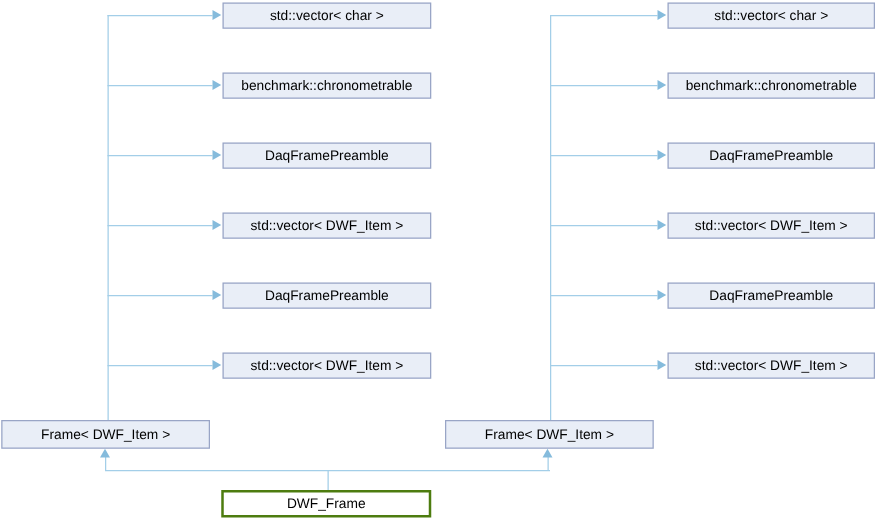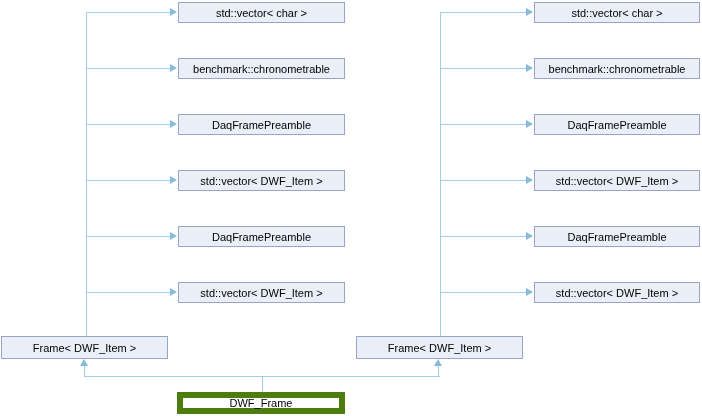--- a/index.html
+++ b/index.html
@@ -24,21 +24,21 @@
     color: #000000;
     font-size: 11px;
     display: flex;
     align-items: center;
     justify-content: center;
     text-align: center;
     white-space: nowrap;
     cursor: pointer;
   }
   .node.main {
-    border: 6px solid #4d7c0f;
+    border: 2px solid #4d7c0f;
     background: #ffffff;
   }
   .eh {
     position: absolute;
     height: 1px;
     background: #A3CEE8;
   }
   .ev {
     position: absolute;
     width: 1px;

